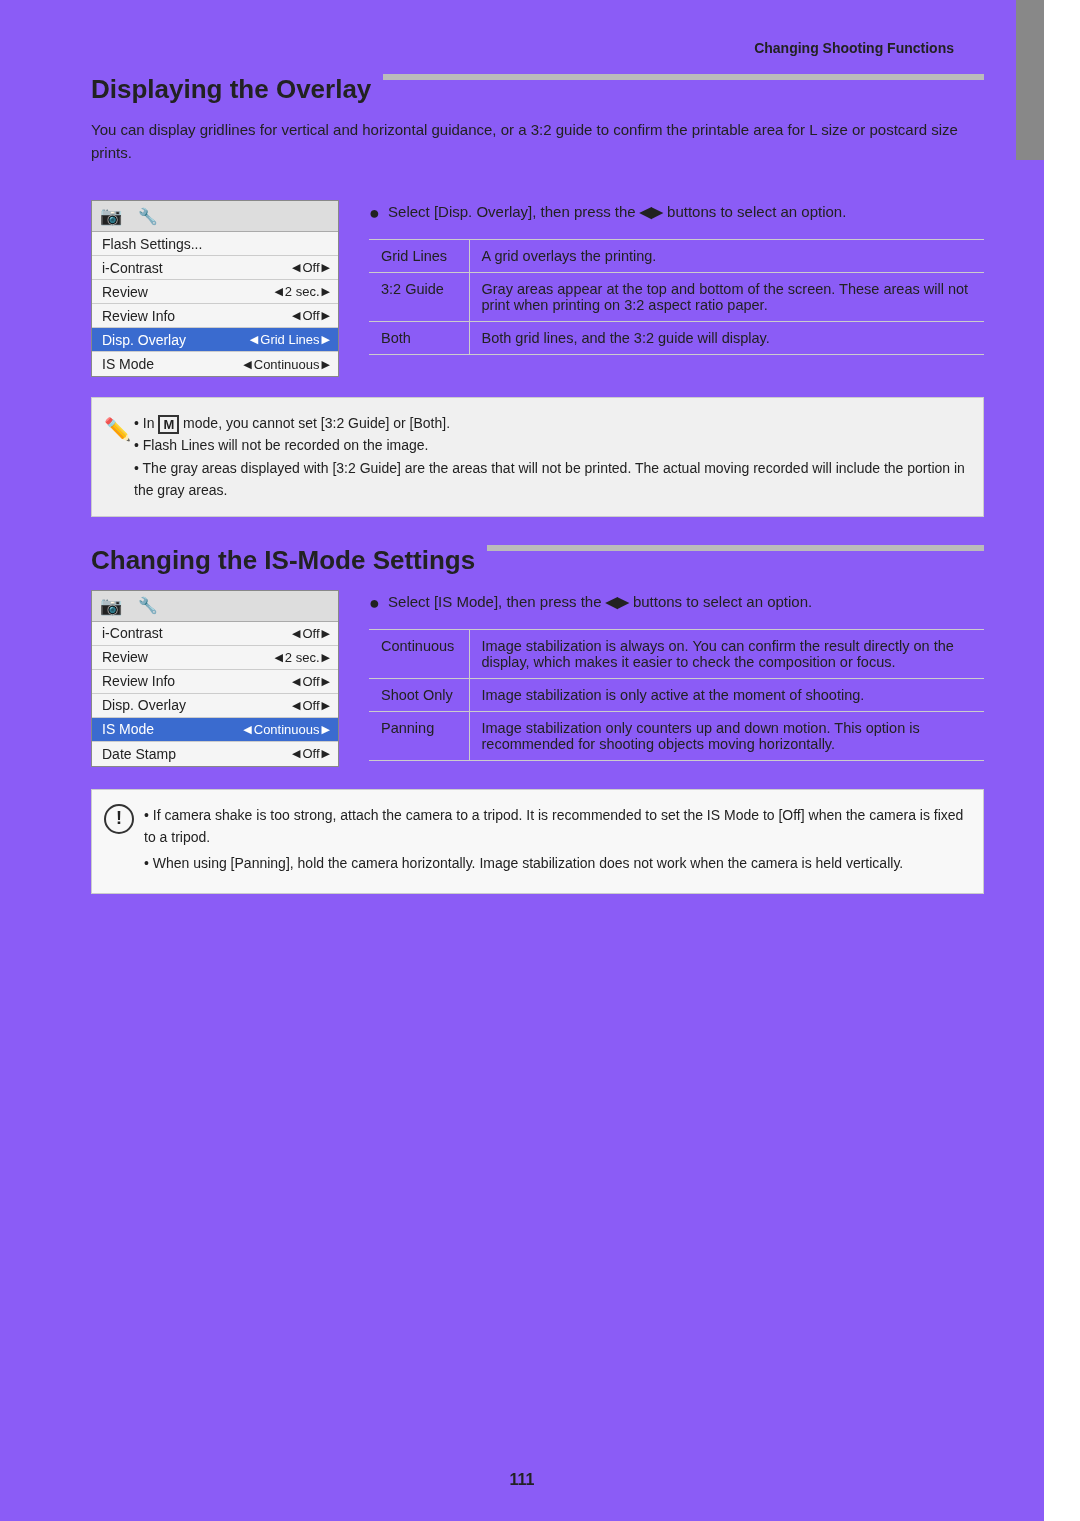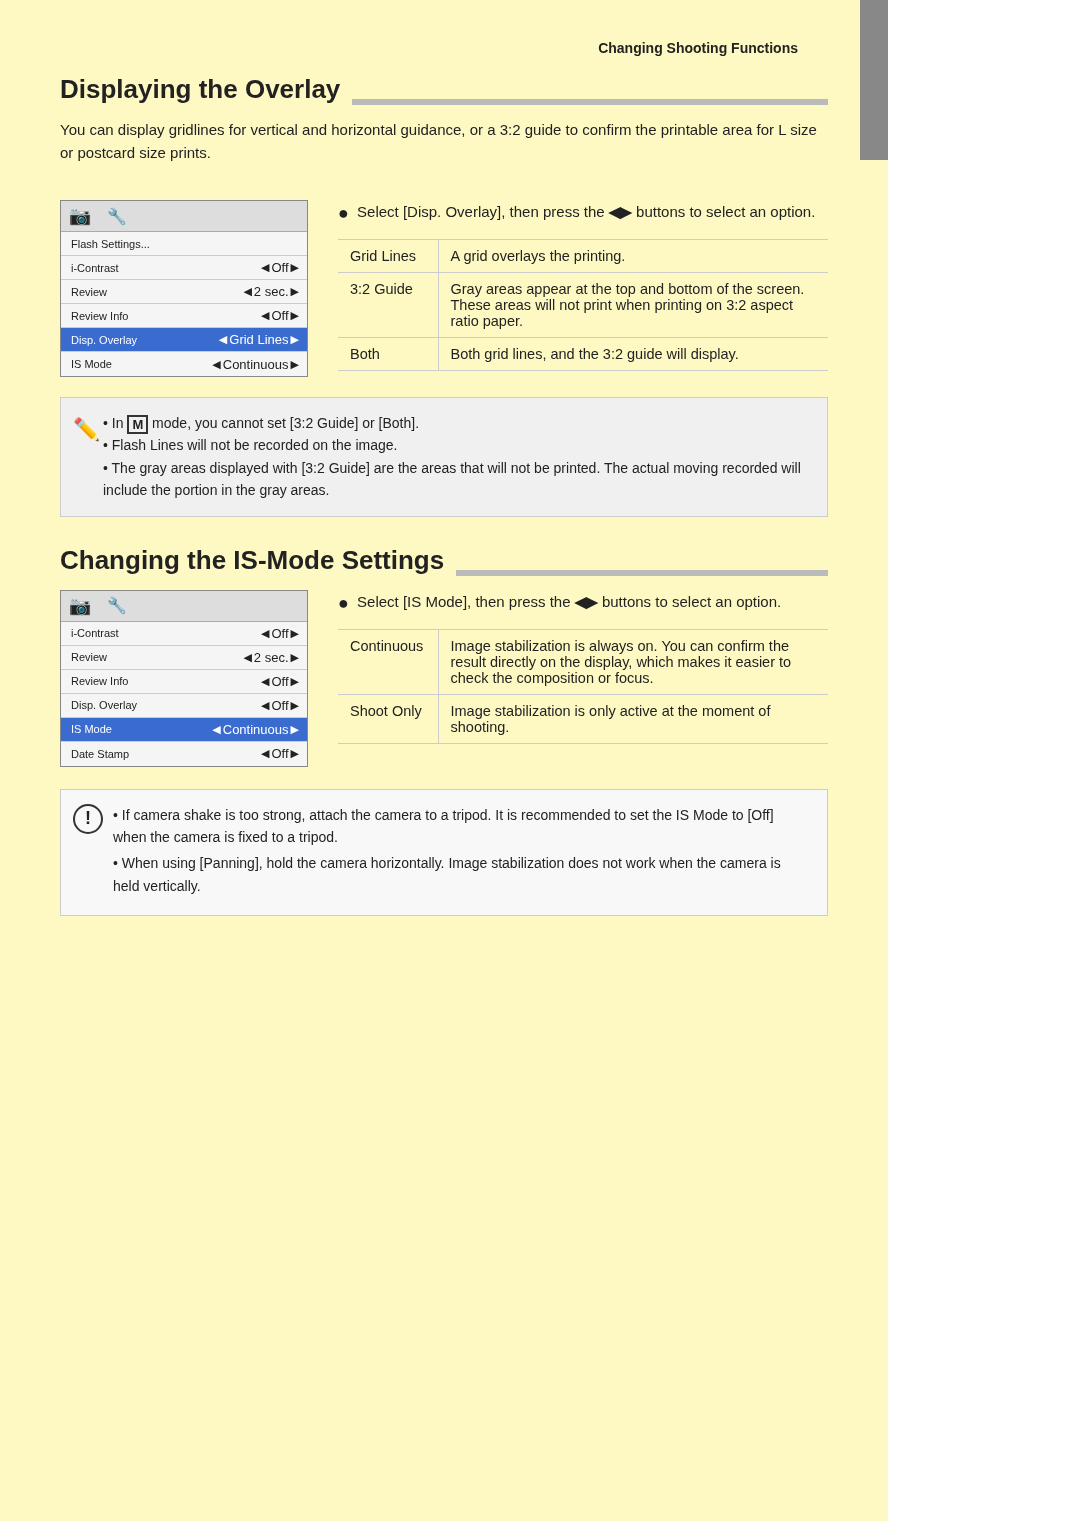--- a/index.html
+++ b/index.html
@@ -8,24 +8,24 @@
       font-size: 15px;
       background: #fff;
       color: #222;
       width: 1080px;
       min-height: 1521px;
       padding: 0;
       position: relative;
     }
 
     .page {
-      width: 888px;
+      width: 1044px;
       min-height: 1521px;
-      padding: 40px 60px 60px 60px;
-      background: #fef9c3;
+      padding: 40px 60px 60px 91px;
+      background: #8b5cf6;
       position: relative;
     }
 
     
     .page-header {
       text-align: right;
       font-size: 14px;
       font-weight: bold;
       margin-bottom: 18px;
       padding-right: 30px;
@@ -34,21 +34,21 @@
     .right-tab {
       position: absolute;
       right: 0;
       top: 0;
       width: 28px;
       background: #888;
       height: 160px;
     }
     .section-title-bar {
       display: flex;
-      align-items: flex-end;
+      align-items: flex-start;
       margin-bottom: 14px;
     }
     .title-text {
       font-size: 26px;
       font-weight: bold;
       white-space: nowrap;
       margin-right: 12px;
     }
     .title-line {
       flex: 1;
@@ -84,21 +84,21 @@
       align-items: center;
       padding: 3px 8px 3px 10px;
       border-bottom: 1px solid #ccc;
       min-height: 24px;
     }
     .menu-row:last-child { border-bottom: none; }
     .menu-row.highlighted {
       background: #3a6bcf;
       color: #fff;
     }
-    .menu-row-label { font-size: 11px; }
+    .menu-row-label { font-size: 14px; }
     .menu-row-value { font-size: 13px; display: flex; align-items: center; gap: 2px; }
     .arrow-left { font-size: 11px; }
     .arrow-right { font-size: 11px; }
 
     
     .two-col {
       display: flex;
       gap: 30px;
       margin-bottom: 20px;
     }
@@ -338,27 +338,32 @@
       <table class="options-table">
         <tbody>
           <tr>
             <td>Continuous</td>
             <td>Image stabilization is always on. You can confirm the result directly on the display, which makes it easier to check the composition or focus.</td>
           </tr>
           <tr>
             <td>Shoot Only</td>
             <td>Image stabilization is only active at the moment of shooting.</td>
           </tr>
+          <tr>
+            <td>Panning</td>
+            <td>Image stabilization only counters up and down motion. This option is recommended for shooting objects moving horizontally.</td>
+          </tr>
         </tbody>
       </table>
     </div>
   </div>
 
   <div class="warn-box">
     <div class="warn-icon">!</div>
     <ul>
       <li>If camera shake is too strong, attach the camera to a tripod. It is recommended to set the IS Mode to [Off] when the camera is fixed to a tripod.</li>
       <li>When using [Panning], hold the camera horizontally. Image stabilization does not work when the camera is held vertically.</li>
     </ul>
   </div>
 
+  <div class="page-number">111</div>
 
 </div>
 
 </body></html>

